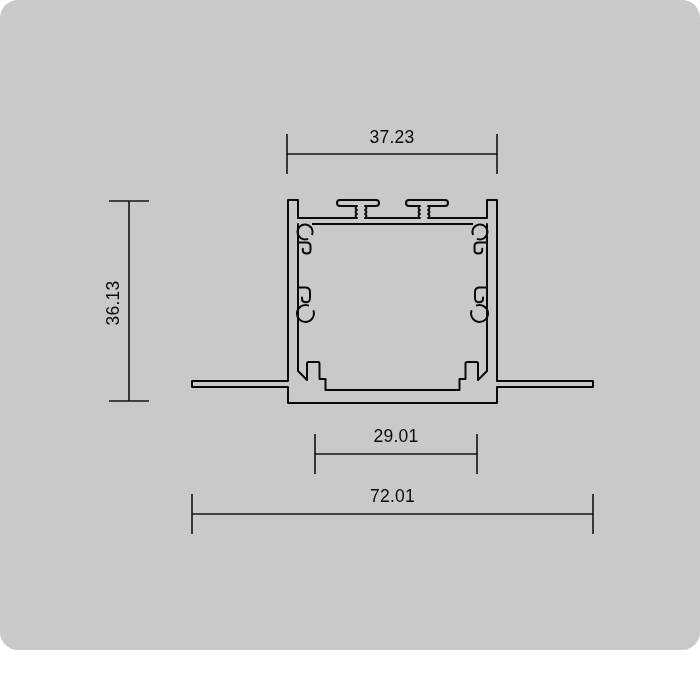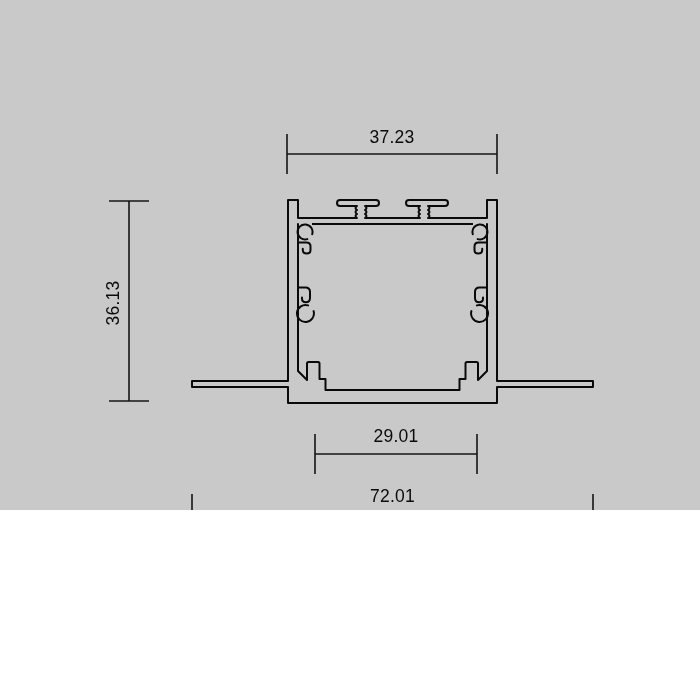--- a/index.html
+++ b/index.html
@@ -4,23 +4,24 @@
 <style>
   html, body {
     margin: 0;
     padding: 0;
     background: #ffffff;
     font-family: "Liberation Sans", sans-serif;
   }
   .stage {
     position: relative;
     width: 700px;
-    height: 510px;
+    height: 650px;
     background: #c9c9c9;
     overflow: hidden;
+    border-radius: 18px;
   }
   svg { display: block; }
   .profile-stroke {
     fill: none;
     stroke: #0a0a0a;
     stroke-width: 2;
     stroke-linejoin: round;
     stroke-linecap: butt;
   }
   .feature-stroke {

